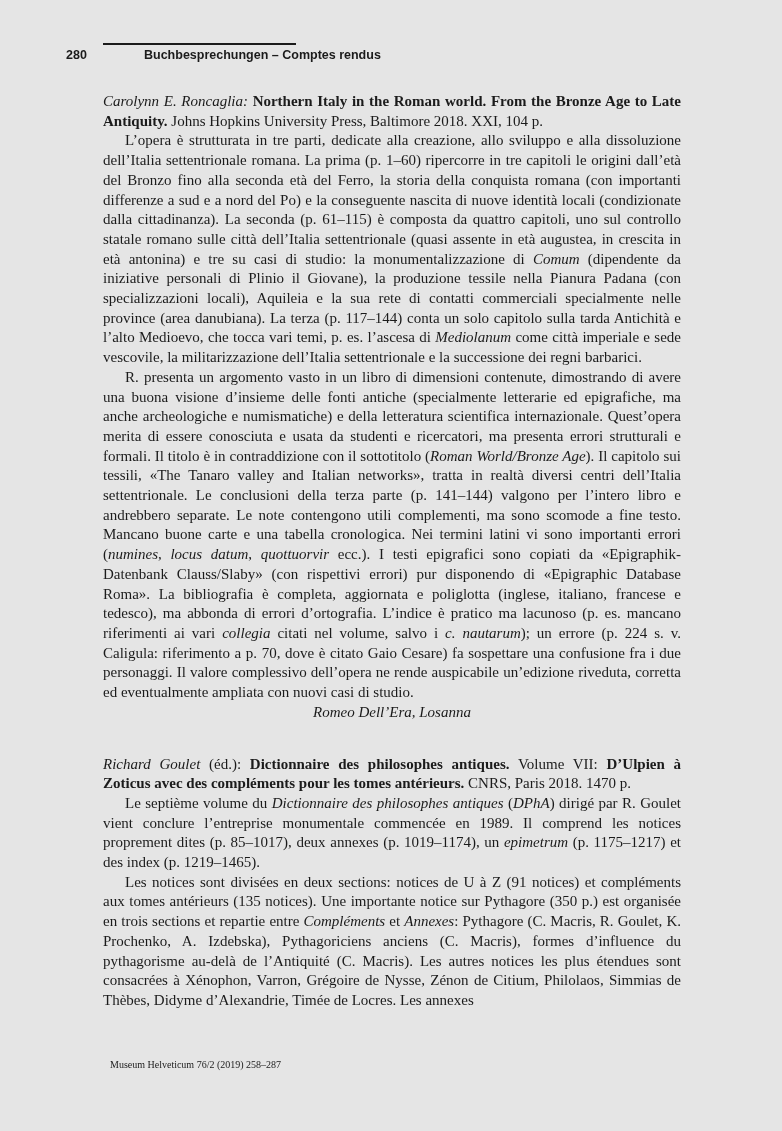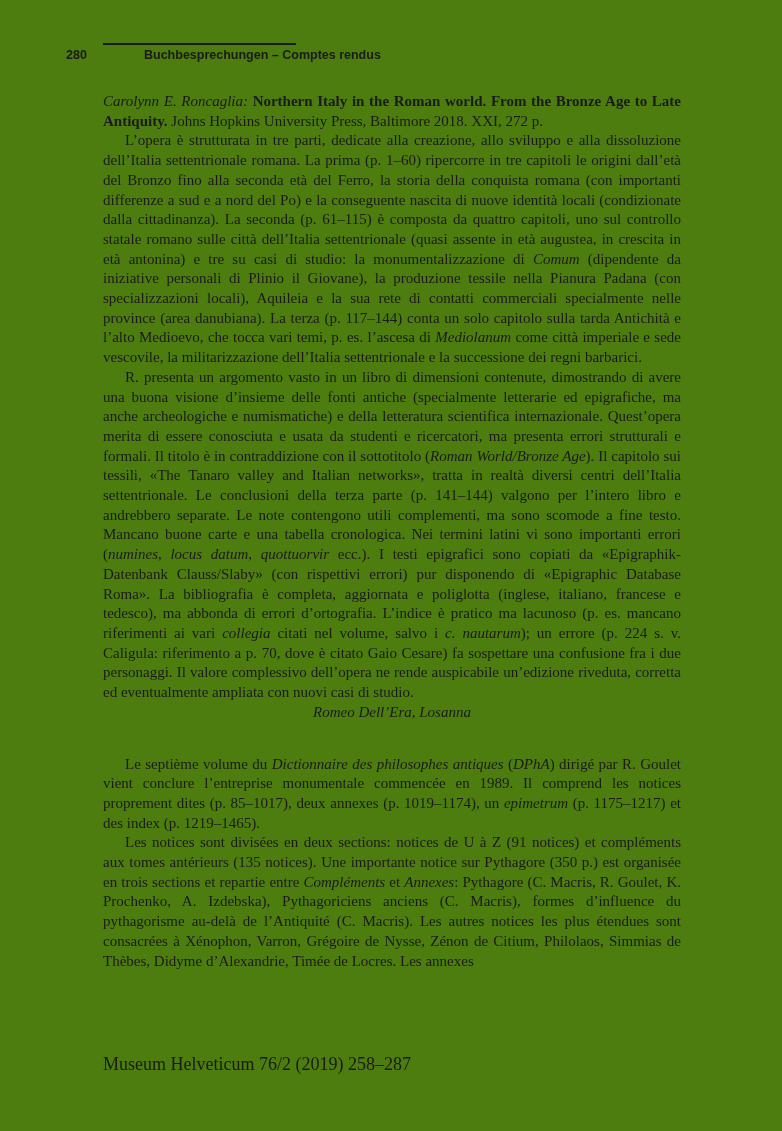--- a/index.html
+++ b/index.html
@@ -4,21 +4,21 @@
 <style>
   html, body {
     margin: 0;
     padding: 0;
     background: #ffffff;
   }
   .page {
     position: relative;
     width: 782px;
     height: 1131px;
-    background: #4d7c0f;
+    background: #e5e5e5;
     color: #1b1b1b;
     font-family: "Liberation Serif", serif;
     overflow: hidden;
   }
   
   .pagenum {
     position: absolute;
     left: 66px;
     top: 48px;
     font-family: "Liberation Sans", sans-serif;
@@ -61,48 +61,49 @@
   .signature {
     margin: 0;
     text-align: center;
     font-style: italic;
   }
   .i { font-style: italic; margin-top: 45px; }
   .b { font-weight: 700; }
   
   .footer {
     position: absolute;
-    left: 103px;
+    left: 110px;
     top: 1056px;
-    font-size: 18px;
+    font-size: 10px;
     line-height: 17px;
     text-align: center;
   }
 </style>
 </head>
 <body>
 
 <div class="page">
 
   <div class="pagenum">280</div>
 
   <div class="header-rule"></div>
 
   <div class="running-head">Buchbesprechungen – Comptes rendus</div>
 
   <main class="content">
 
     <section class="review">
-      <p class="heading"><span class="i">Carolynn E. Roncaglia:</span><span> </span><span class="b">Northern Italy in the Roman world. From the Bronze Age to Late Antiquity.</span><span> Johns Hopkins University Press, Baltimore 2018. XXI, 272 p.</span></p>
+      <p class="heading"><span class="i">Carolynn E. Roncaglia:</span><span> </span><span class="b">Northern Italy in the Roman world. From the Bronze Age to Late Antiquity.</span><span> Johns Hopkins University Press, Baltimore 2018. XXI, 104 p.</span></p>
       <p class="para"><span>L’opera è strutturata in tre parti, dedicate alla creazione, allo sviluppo e alla dissoluzione dell’Italia settentrionale romana. La prima (p. 1–60) ripercorre in tre capitoli le origini dall’età del Bronzo fino alla seconda età del Ferro, la storia della conquista romana (con importanti differenze a sud e a nord del Po) e la conseguente nascita di nuove identità locali (condizionate dalla cittadinanza). La seconda (p. 61–115) è composta da quattro capitoli, uno sul controllo statale romano sulle città dell’Italia settentrionale (quasi assente in età augustea, in crescita in età antonina) e tre su casi di studio: la monumentalizzazione di </span><span class="i">Comum</span><span> (dipendente da iniziative personali di Plinio il Giovane), la produzione tessile nella Pianura Padana (con specializzazioni locali), Aquileia e la sua rete di contatti commerciali specialmente nelle province (area danubiana). La terza (p. 117–144) conta un solo capitolo sulla tarda Antichità e l’alto Medioevo, che tocca vari temi, p. es. l’ascesa di </span><span class="i">Mediolanum</span><span> come città imperiale e sede vescovile, la militarizzazione dell’Italia settentrionale e la successione dei regni barbarici.</span></p>
       <p class="para"><span>R. presenta un argomento vasto in un libro di dimensioni contenute, dimostrando di avere una buona visione d’insieme delle fonti antiche (specialmente letterarie ed epigrafiche, ma anche archeologiche e numismatiche) e della letteratura scientifica internazionale. Quest’opera merita di essere conosciuta e usata da studenti e ricercatori, ma presenta errori strutturali e formali. Il titolo è in contraddizione con il sottotitolo (</span><span class="i">Roman World/Bronze Age</span><span>). Il capitolo sui tessili, «The Tanaro valley and Italian networks», tratta in realtà diversi centri dell’Italia settentrionale. Le conclusioni della terza parte (p. 141–144) valgono per l’intero libro e andrebbero separate. Le note contengono utili complementi, ma sono scomode a fine testo. Mancano buone carte e una tabella cronologica. Nei termini latini vi sono importanti errori (</span><span class="i">numines</span><span>, </span><span class="i">locus datum</span><span>, </span><span class="i">quottuorvir</span><span> ecc.). I testi epigrafici sono copiati da «Epigraphik-Datenbank Clauss/Slaby» (con rispettivi errori) pur disponendo di «Epigraphic Database Roma». La bibliografia è completa, aggiornata e poliglotta (inglese, italiano, francese e tedesco), ma abbonda di errori d’ortografia. L’indice è pratico ma lacunoso (p. es. mancano riferimenti ai vari </span><span class="i">collegia</span><span> citati nel volume, salvo i </span><span class="i">c. nautarum</span><span>); un errore (p. 224 s. v. Caligula: riferimento a p. 70, dove è citato Gaio Cesare) fa sospettare una confusione fra i due personaggi. Il valore complessivo dell’opera ne rende auspicabile un’edizione riveduta, corretta ed eventualmente ampliata con nuovi casi di studio.</span></p>
       <p class="signature">Romeo Dell’Era, Losanna</p>
     </section>
 
     <section class="review review-gap">
+      <p class="heading"><span class="i">Richard Goulet</span><span> (éd.): </span><span class="b">Dictionnaire des philosophes antiques.</span><span> Volume VII: </span><span class="b">D’Ulpien à Zoticus avec des compléments pour les tomes antérieurs.</span><span> CNRS, Paris 2018. 1470 p.</span></p>
       <p class="para"><span>Le septième volume du </span><span class="i">Dictionnaire des philosophes antiques</span><span> (</span><span class="i">DPhA</span><span>) dirigé par R. Goulet vient conclure l’entreprise monumentale commencée en 1989. Il comprend les notices proprement dites (p. 85–1017), deux annexes (p. 1019–1174), un </span><span class="i">epimetrum</span><span> (p. 1175–1217) et des index (p. 1219–1465).</span></p>
       <p class="para"><span>Les notices sont divisées en deux sections: notices de U à Z (91 notices) et compléments aux tomes antérieurs (135 notices). Une importante notice sur Pythagore (350 p.) est organisée en trois sections et repartie entre </span><span class="i">Compléments</span><span> et </span><span class="i">Annexes</span><span>: Pythagore (C. Macris, R. Goulet, K. Prochenko, A. Izdebska), Pythagoriciens anciens (C. Macris), formes d’influence du pythagorisme au-delà de l’Antiquité (C. Macris). Les autres notices les plus étendues sont consacrées à Xénophon, Varron, Grégoire de Nysse, Zénon de Citium, Philolaos, Simmias de Thèbes, Didyme d’Alexandrie, Timée de Locres. Les annexes</span></p>
     </section>
 
   </main>
 
   <div class="footer">Museum Helveticum 76/2 (2019) 258–287</div>
 
 </div>
 

